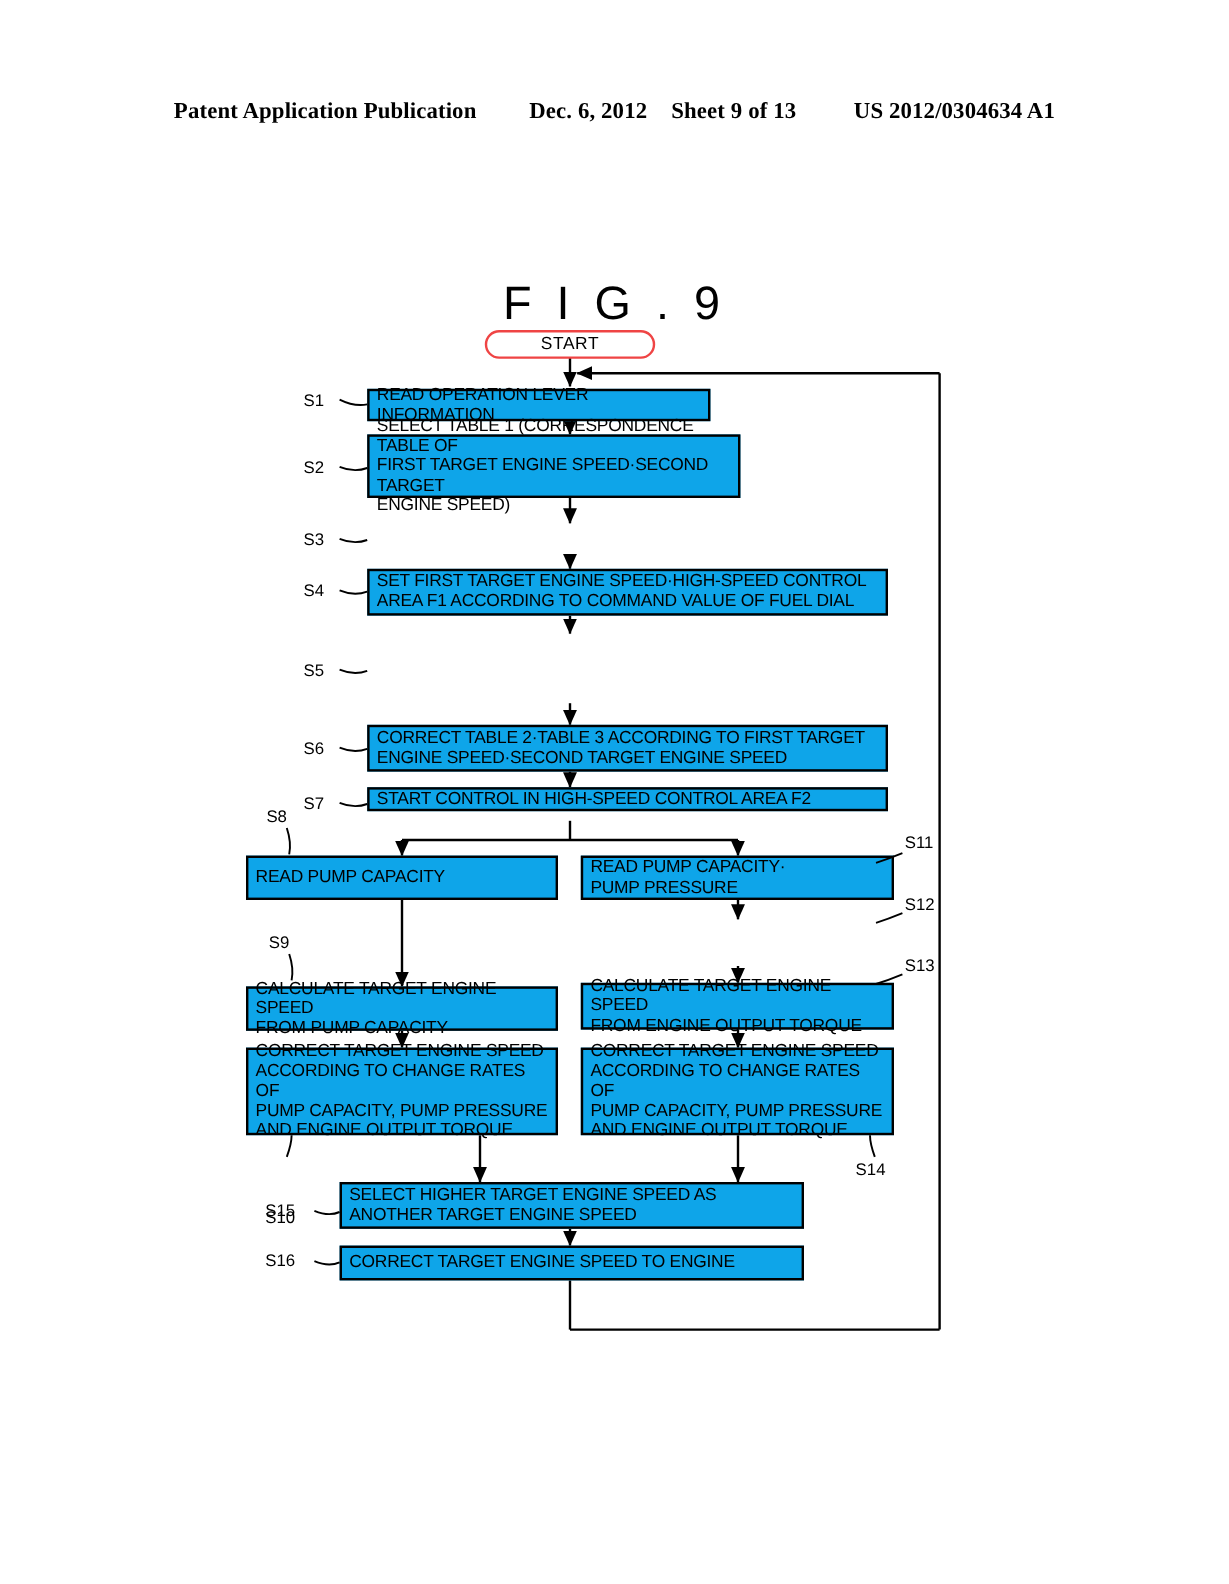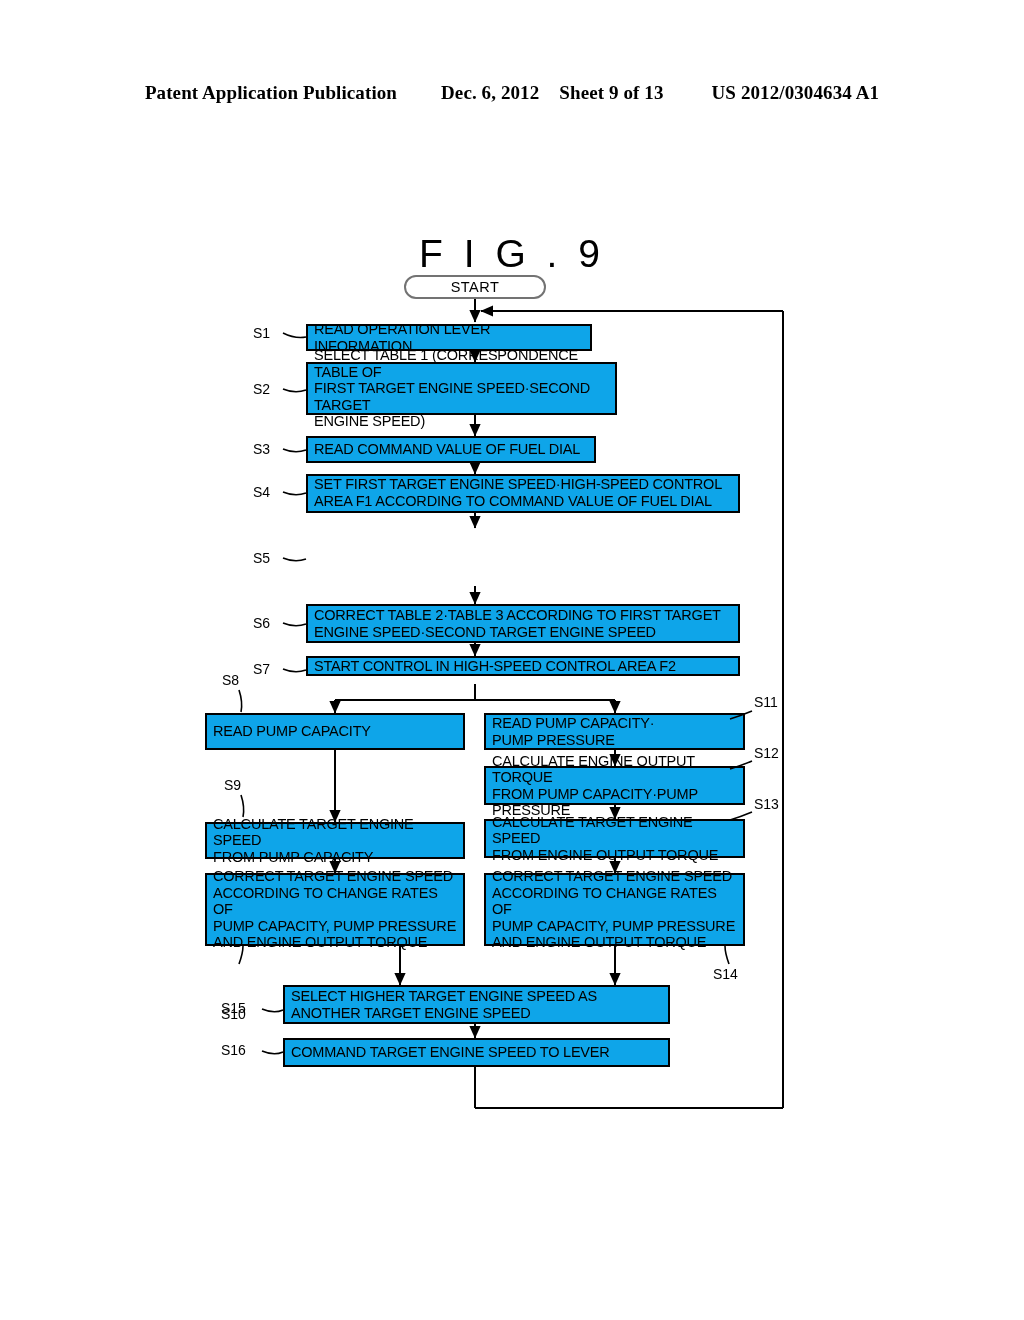--- a/index.html
+++ b/index.html
@@ -70,21 +70,21 @@
     font-size: 14.5px;
     line-height: 16.5px;
     letter-spacing: -0.2px;
     white-space: pre-line;
   }
   .node.single { justify-content: center; }
 
   .terminal {
     position: absolute;
     box-sizing: border-box;
-    border: 2px solid #737373;
+    border: 2px solid #ef4444;
     border-radius: 14px;
     background: #fff;
     display: flex;
     align-items: center;
     justify-content: center;
     font-size: 14.5px;
     letter-spacing: 0.5px;
   }
 
   
@@ -175,23 +175,20 @@
   <div class="node single" style="left:306px; top:324px; width:286px; height:27px;">
     <span>READ OPERATION LEVER INFORMATION</span>
   </div>
 
   <div class="node" style="left:306px; top:362px; width:311px; height:53px;">
     <span>SELECT TABLE 1 (CORRESPONDENCE TABLE OF
 FIRST TARGET ENGINE SPEED·SECOND TARGET
 ENGINE SPEED)</span>
   </div>
 
-  <div class="node single" style="left:306px; top:436px; width:290px; height:27px;">
-    <span>READ COMMAND VALUE OF FUEL DIAL</span>
-  </div>
 
   <div class="node" style="left:306px; top:474px; width:434px; height:39px;justify-content:flex-end;">
     <span>SET FIRST TARGET ENGINE SPEED·HIGH-SPEED CONTROL
 AREA F1 ACCORDING TO COMMAND VALUE OF FUEL DIAL</span>
   </div>
 
 
   <div class="node" style="left:306px; top:604px; width:434px; height:39px;">
     <span>CORRECT TABLE 2·TABLE 3 ACCORDING TO FIRST TARGET
 ENGINE SPEED·SECOND TARGET ENGINE SPEED</span>
@@ -215,44 +212,40 @@
 ACCORDING TO CHANGE RATES OF
 PUMP CAPACITY, PUMP PRESSURE
 AND ENGINE OUTPUT TORQUE</span>
   </div>
 
   <div class="node" style="left:484px; top:713px; width:261px; height:37px;">
     <span>READ PUMP CAPACITY·
 PUMP PRESSURE</span>
   </div>
 
-  <div class="node" style="left:484px; top:766px; width:261px; height:39px;">
-    <span>CALCULATE ENGINE OUTPUT TORQUE
-FROM PUMP CAPACITY·PUMP PRESSURE</span>
-  </div>
 
   <div class="node" style="left:484px; top:819px; width:261px; height:39px;">
     <span>CALCULATE TARGET ENGINE SPEED
 FROM ENGINE OUTPUT TORQUE</span>
   </div>
 
   <div class="node" style="left:484px; top:873px; width:261px; height:73px;">
     <span>CORRECT TARGET ENGINE SPEED
 ACCORDING TO CHANGE RATES OF
 PUMP CAPACITY, PUMP PRESSURE
 AND ENGINE OUTPUT TORQUE</span>
   </div>
 
   <div class="node" style="left:283px; top:985px; width:387px; height:39px;">
     <span>SELECT HIGHER TARGET ENGINE SPEED AS
 ANOTHER TARGET ENGINE SPEED</span>
   </div>
 
   <div class="node single" style="left:283px; top:1038px; width:387px; height:29px;">
-    <span>COMMAND TARGET ENGINE SPEED TO LEVER</span>
+    <span>CORRECT TARGET ENGINE SPEED TO ENGINE</span>
   </div>
 
   <svg id="leaders" style="position:absolute;left:0;top:0;width:1024px;height:1320px;" viewBox="0 0 1024 1320">
     <g stroke="#000" stroke-width="1.6" fill="none">
       <path d="M283,333 q12,6 23,4"></path>
       <path d="M283,389 q12,5 23,1"></path>
       <path d="M283,449 q12,5 23,1"></path>
       <path d="M283,492 q12,5 23,1"></path>
       <path d="M283,558 q12,5 23,1"></path>
       <path d="M283,623 q12,5 23,1"></path>

